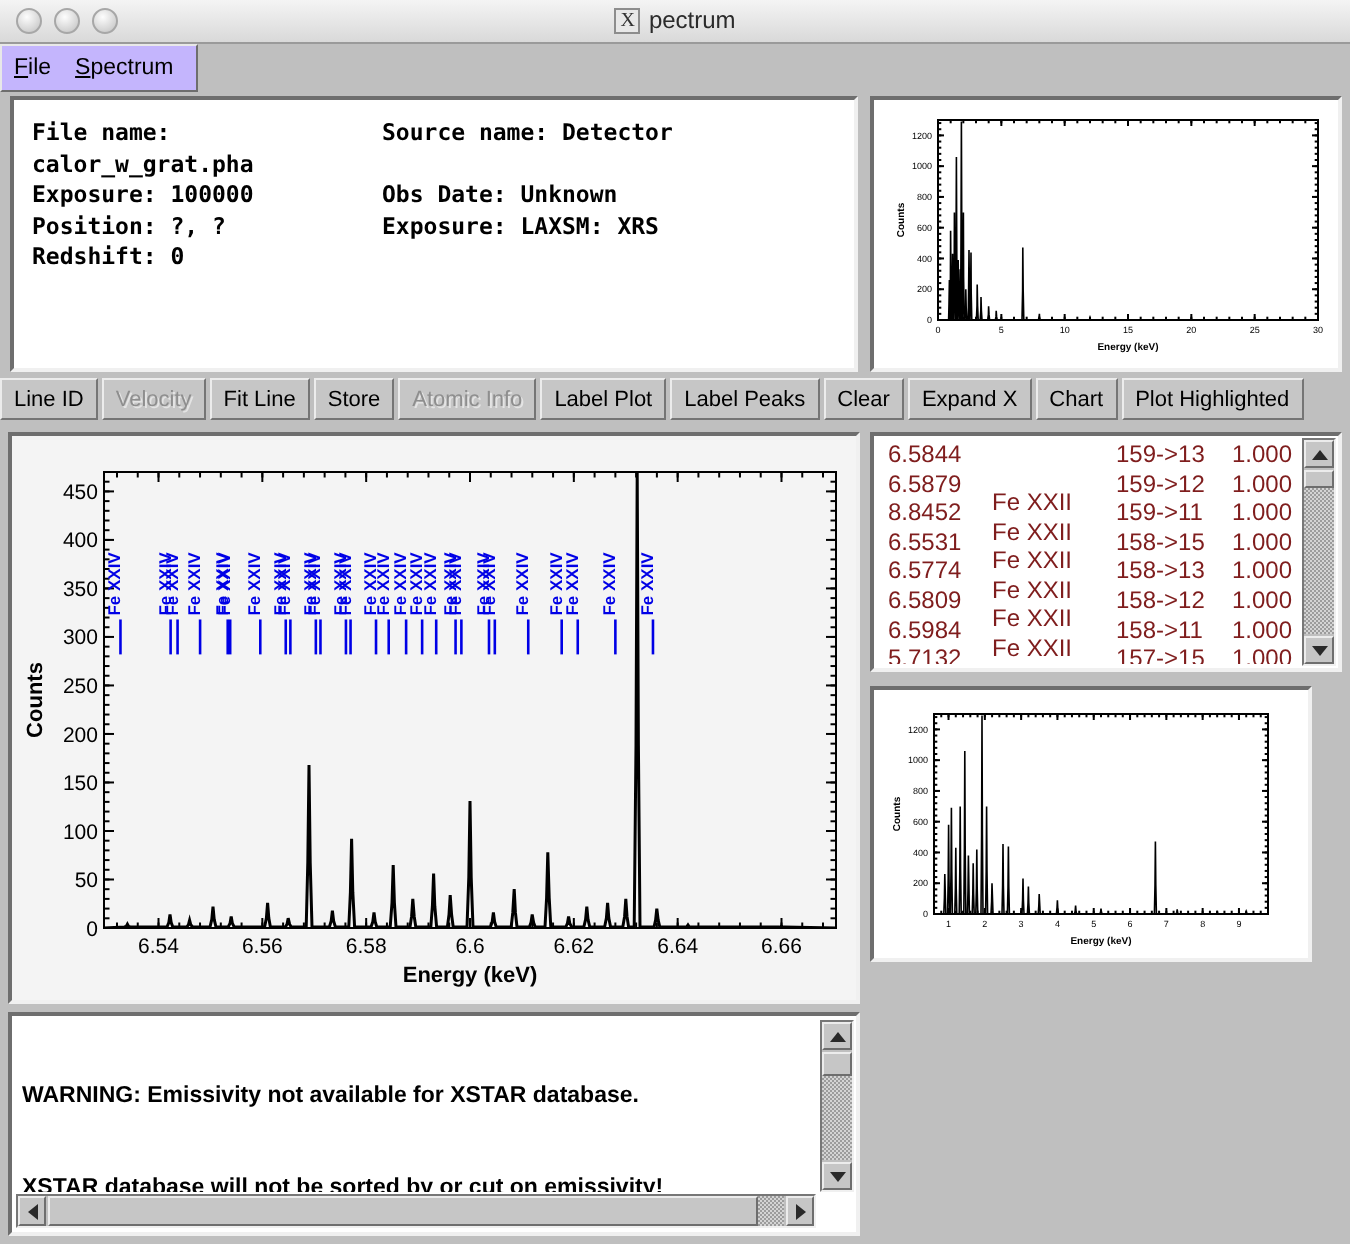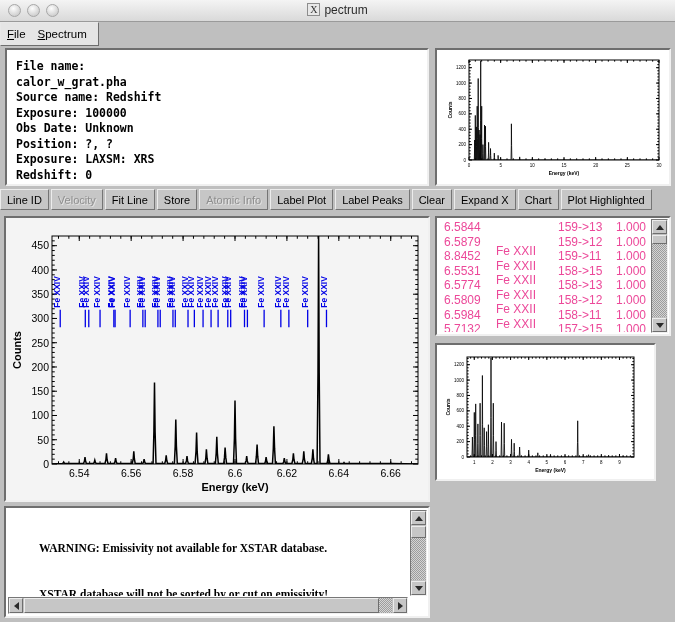--- a/index.html
+++ b/index.html
@@ -35,21 +35,21 @@
     padding:0 2px;margin-right:4px;vertical-align:1px;color:#333;
   }
 
   
   .menubar{
     position:absolute;left:0;top:22px;width:675px;height:24px;
     background:#bfbfbf;box-sizing:border-box;
   }
   .menu-group{
     position:absolute;left:0;top:0;height:24px;width:99px;
-    background:#e5e5e5;
+    background:#c4b5fd;
     border-top:1px solid #e8e8e8;border-left:1px solid #e8e8e8;
     border-right:1px solid #6e6e6e;border-bottom:1px solid #6e6e6e;
     box-sizing:border-box;display:flex;align-items:center;
   }
   .menu-item{
     padding:0 6px;font-size:11.5px;color:#000;cursor:default;
   }
   .menu-item u{text-decoration:underline;}
 
   
@@ -61,21 +61,21 @@
 
   
   #infopanel{
     position:absolute;left:5px;top:48px;width:424px;height:138px;
   }
   .info-inner{
     padding:9px 0 0 9px;
     font-family:"DejaVu Sans Mono","Liberation Mono",monospace;
     font-weight:bold;font-size:11.5px;line-height:15.5px;color:#000;
   }
-  .info-row{display:flex;flex-direction:column;}
+  .info-row{display:flex;}
   .info-col1{width:175px;}
   .info-col2{}
 
   
   #thumbtop{position:absolute;left:435px;top:48px;width:236px;height:138px;}
   #thumbbot{position:absolute;left:435px;top:343px;width:221px;height:138px;}
   .plotbg{position:absolute;left:0;top:0;right:0;bottom:0;background:#fff;}
 
   
   #toolbar{
@@ -102,21 +102,21 @@
   
   #linelist{
     position:absolute;left:435px;top:216px;width:236px;height:120px;
   }
   .ll-area{
     position:absolute;left:2px;top:2px;right:19px;bottom:2px;
     background:#fff;overflow:hidden;
   }
   .ll-row{
     height:14.6px;line-height:14.6px;
-    font-size:12px;white-space:nowrap;color:#ec4899;
+    font-size:12px;white-space:nowrap;color:#7f1d1d;
     padding-left:5px;
     display:flex;
   }
   .ll-e{width:52px;}
   .ll-ion{width:62px;margin-top:24px;}
   .ll-tr{width:58px;}
   .ll-val{}
 
   
   .vscroll{
@@ -156,23 +156,23 @@
   .tri-left{border-top:4px solid transparent;border-bottom:4px solid transparent;border-right:5px solid #2a2a2a;}
   .tri-right{border-top:4px solid transparent;border-bottom:4px solid transparent;border-left:5px solid #2a2a2a;}
 
   
   #msgpanel{
     position:absolute;left:4px;top:506px;width:426px;height:112px;
   }
   .msg-area{
     position:absolute;left:2px;top:2px;right:20px;top:2px;height:86px;
     background:#fff;overflow:hidden;
-    font-family:Liberation Serif, serif;
+    font-family:Liberation Sans, sans-serif;
     font-weight:bold;font-size:11.5px;line-height:15.2px;
-    padding:1px 0 0 3px;box-sizing:border-box;white-space:pre;margin-left:28px;
+    padding:1px 0 0 3px;box-sizing:border-box;white-space:pre;
   }
   .hscroll{
     position:absolute;left:2px;bottom:2px;right:20px;height:17px;
     background:#bfbfbf;
     border-top:1px solid #777;border-left:1px solid #777;
     border-right:1px solid #f0f0f0;border-bottom:1px solid #f0f0f0;
     box-sizing:border-box;
   }
   .htrough{
     position:absolute;top:0;left:15px;right:15px;bottom:0;
@@ -226,21 +226,21 @@
     <div class="menu-group">
       <div class="menu-item"><u>F</u><span>ile</span></div>
       <div class="menu-item"><u>S</u><span>pectrum</span></div>
     </div>
   </div>
 
   <div id="infopanel" class="sunken">
     <div class="info-inner">
       <div class="info-row">
         <div class="info-col1">File name: calor_w_grat.pha</div>
-        <div class="info-col2">Source name: Redshift</div>
+        <div class="info-col2">Source name: Detector</div>
       </div>
       <div class="info-row">
         <div class="info-col1">Exposure: 100000</div>
         <div class="info-col2">Obs Date: Unknown</div>
       </div>
       <div class="info-row">
         <div class="info-col1">Position: ?, ?</div>
         <div class="info-col2">Exposure: LAXSM: XRS</div>
       </div>
       <div class="info-row">

